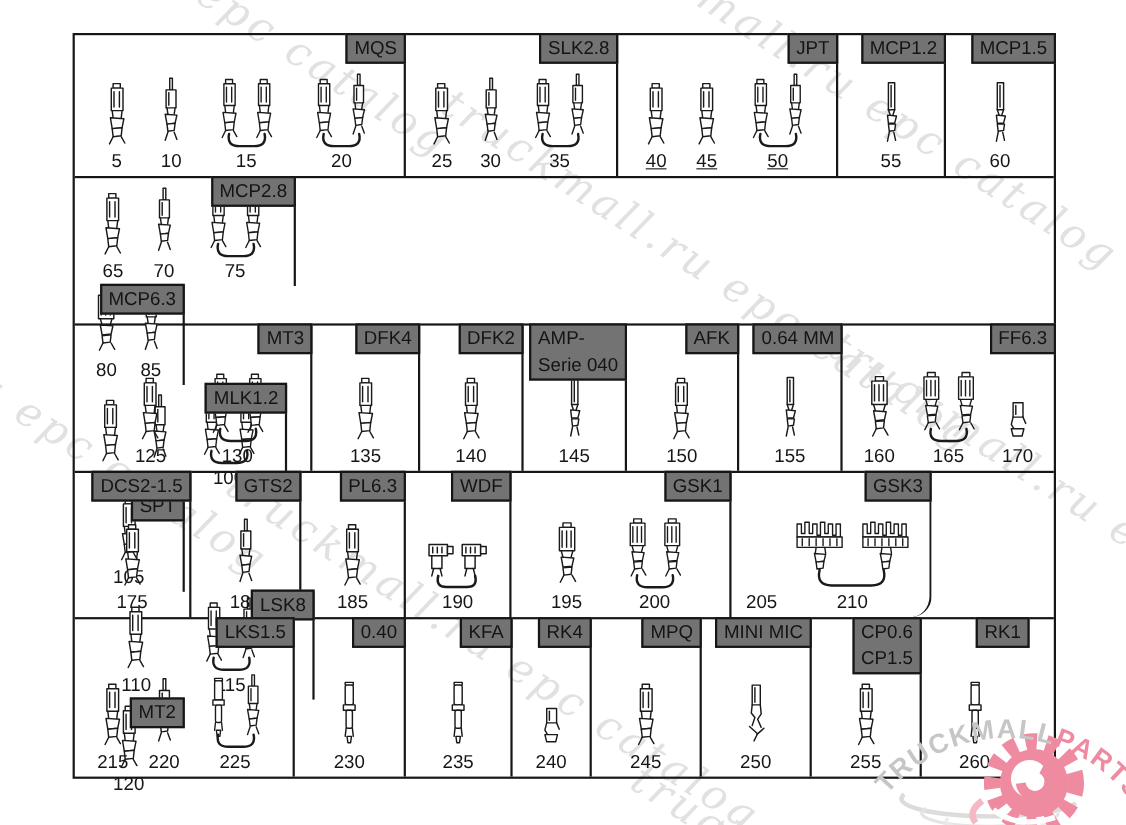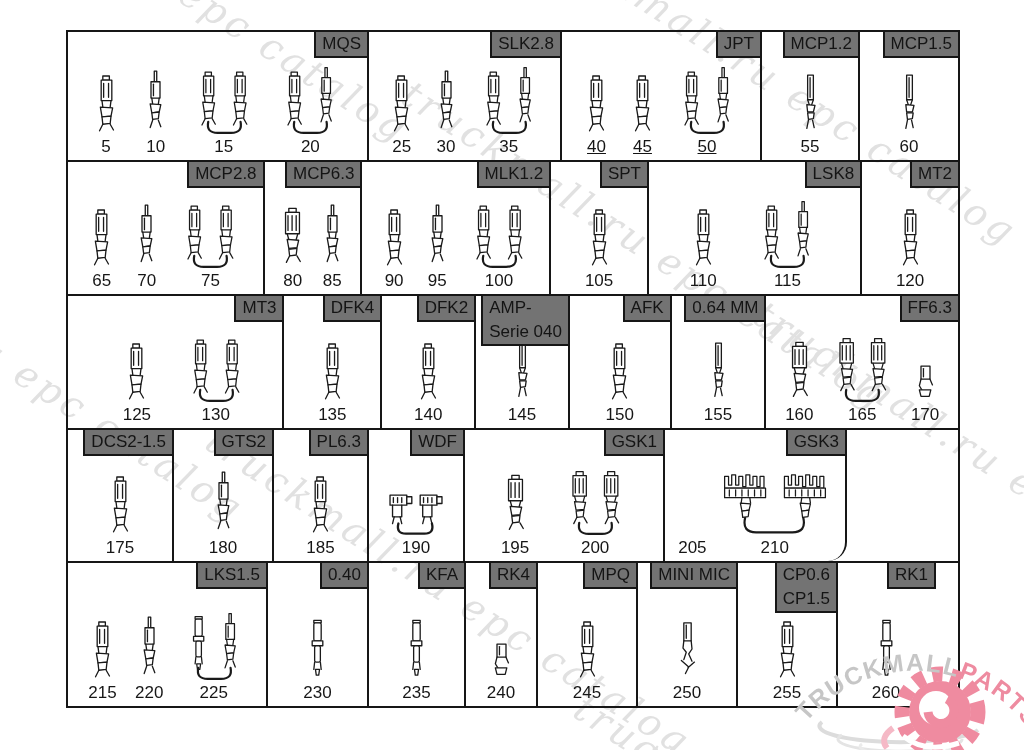--- a/index.html
+++ b/index.html
@@ -252,21 +252,21 @@
                 <path d="M13,36 l2,6 M20,36 l-2,6"></path>
                 <path class="f" d="M12,42 l10,1 -2,8 -7,0 z"></path>
                 <path class="f" d="M13,52 l8,0 -1,7 -6,1 z"></path>
                 <path d="M14,61 l-2,10 M19,61 l2,9"></path>
               </svg>
               <div class="num">60</div>
             </div>
           </div>
         </div>
       </div>
-      <div class="row" style="height: 134px;">
+      <div class="row" style="height: 134px; flex-direction: column;">
         <div class="cell" style="width: 201px;">
           <div class="label-box">MCP2.8</div>
           <div class="items">
             <div class="item">
               <svg class="glyph" viewBox="0 0 33 80" width="27" height="66">
                 <path class="f" d="M12,7 h8 v5 h-8 z"></path>
                 <path class="f" d="M10,12 h13 v25 h-13 z"></path>
                 <path d="M13,16 v17 M19,16 v17"></path>
                 <path d="M11,37 l1,8 M22,37 l-1,8"></path>
                 <path class="f" d="M9,45 l15,1 -2,10 -11,1 z"></path>

